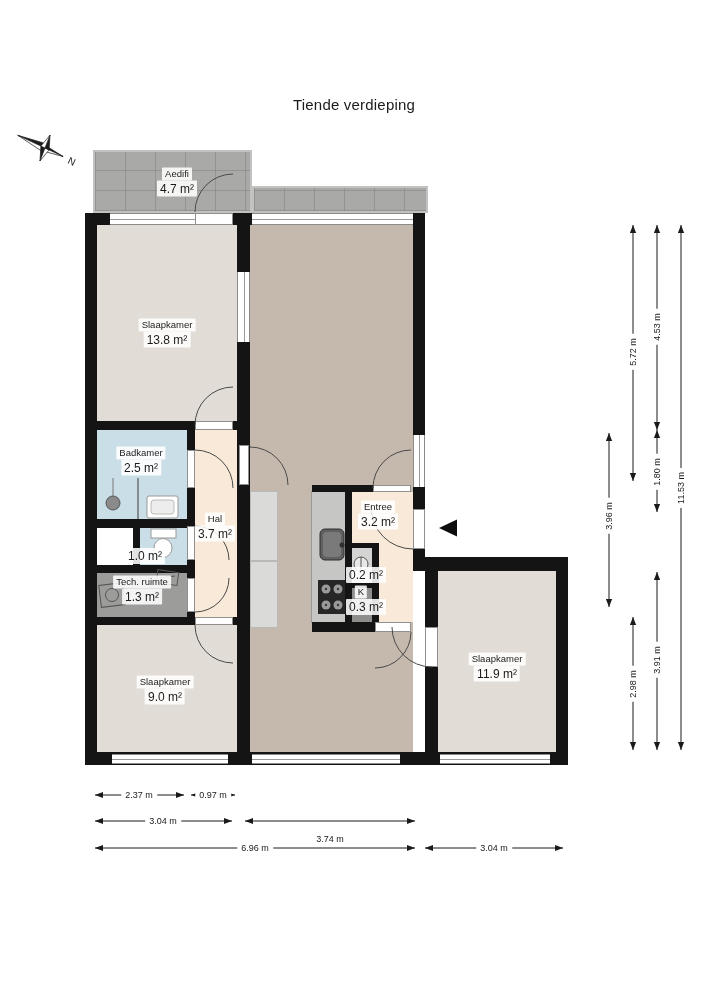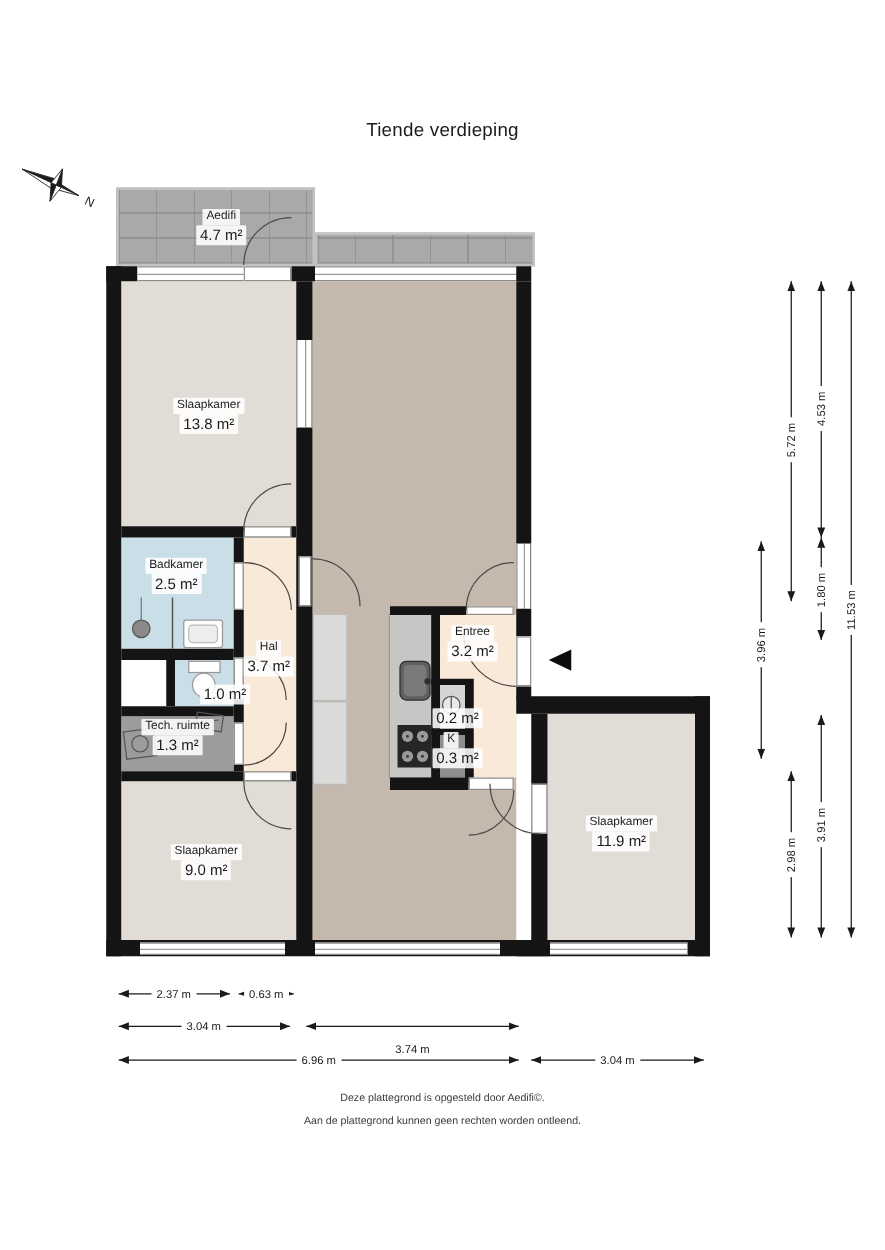--- a/index.html
+++ b/index.html
@@ -204,21 +204,21 @@
     <span class="chip area">4.7 m²</span>
   </div>
   <div class="rlabel" style="left:167px;top:333px;">
     <span class="chip">Slaapkamer</span><br>
     <span class="chip area">13.8 m²</span>
   </div>
   <div class="rlabel" style="left:141px;top:461px;">
     <span class="chip">Badkamer</span><br>
     <span class="chip area">2.5 m²</span>
   </div>
-  <div class="rlabel" style="left:180px;top:556px;">
+  <div class="rlabel" style="left:145px;top:556px;">
     <span class="chip area">1.0 m²</span>
   </div>
   <div class="rlabel" style="left:215px;top:527px;">
     <span class="chip">Hal</span><br>
     <span class="chip area">3.7 m²</span>
   </div>
   <div class="rlabel" style="left:142px;top:590px;">
     <span class="chip">Tech. ruimte</span><br>
     <span class="chip area">1.3 m²</span>
   </div>
@@ -246,22 +246,20 @@
 
   <div class="dlabel rot" style="left:609px;top:516px;">3.96 m</div>
   <div class="dlabel rot" style="left:633px;top:352px;">5.72 m</div>
   <div class="dlabel rot" style="left:633px;top:684px;">2.98 m</div>
   <div class="dlabel rot" style="left:657px;top:327px;">4.53 m</div>
   <div class="dlabel rot" style="left:657px;top:472px;">1.80 m</div>
   <div class="dlabel rot" style="left:657px;top:660px;">3.91 m</div>
   <div class="dlabel rot" style="left:681px;top:488px;">11.53 m</div>
 
   <div class="dlabel" style="left:139px;top:795px;">2.37 m</div>
-  <div class="dlabel" style="left:213px;top:795px;">0.63 m</div>
+  <div class="dlabel" style="left:213px;top:795px;">0.97 m</div>
   <div class="dlabel" style="left:163px;top:821px;">3.04 m</div>
   <div class="dlabel" style="left:330px;top:839px;">3.74 m</div>
   <div class="dlabel" style="left:255px;top:848px;">6.96 m</div>
   <div class="dlabel" style="left:494px;top:848px;">3.04 m</div>
 
-  <div class="footer" style="top:873px;">Deze plattegrond is opgesteld door Aedifi©.</div>
-  <div class="footer" style="top:891px;">Aan de plattegrond kunnen geen rechten worden ontleend.</div>
 
 </div>
 
 </body></html>

